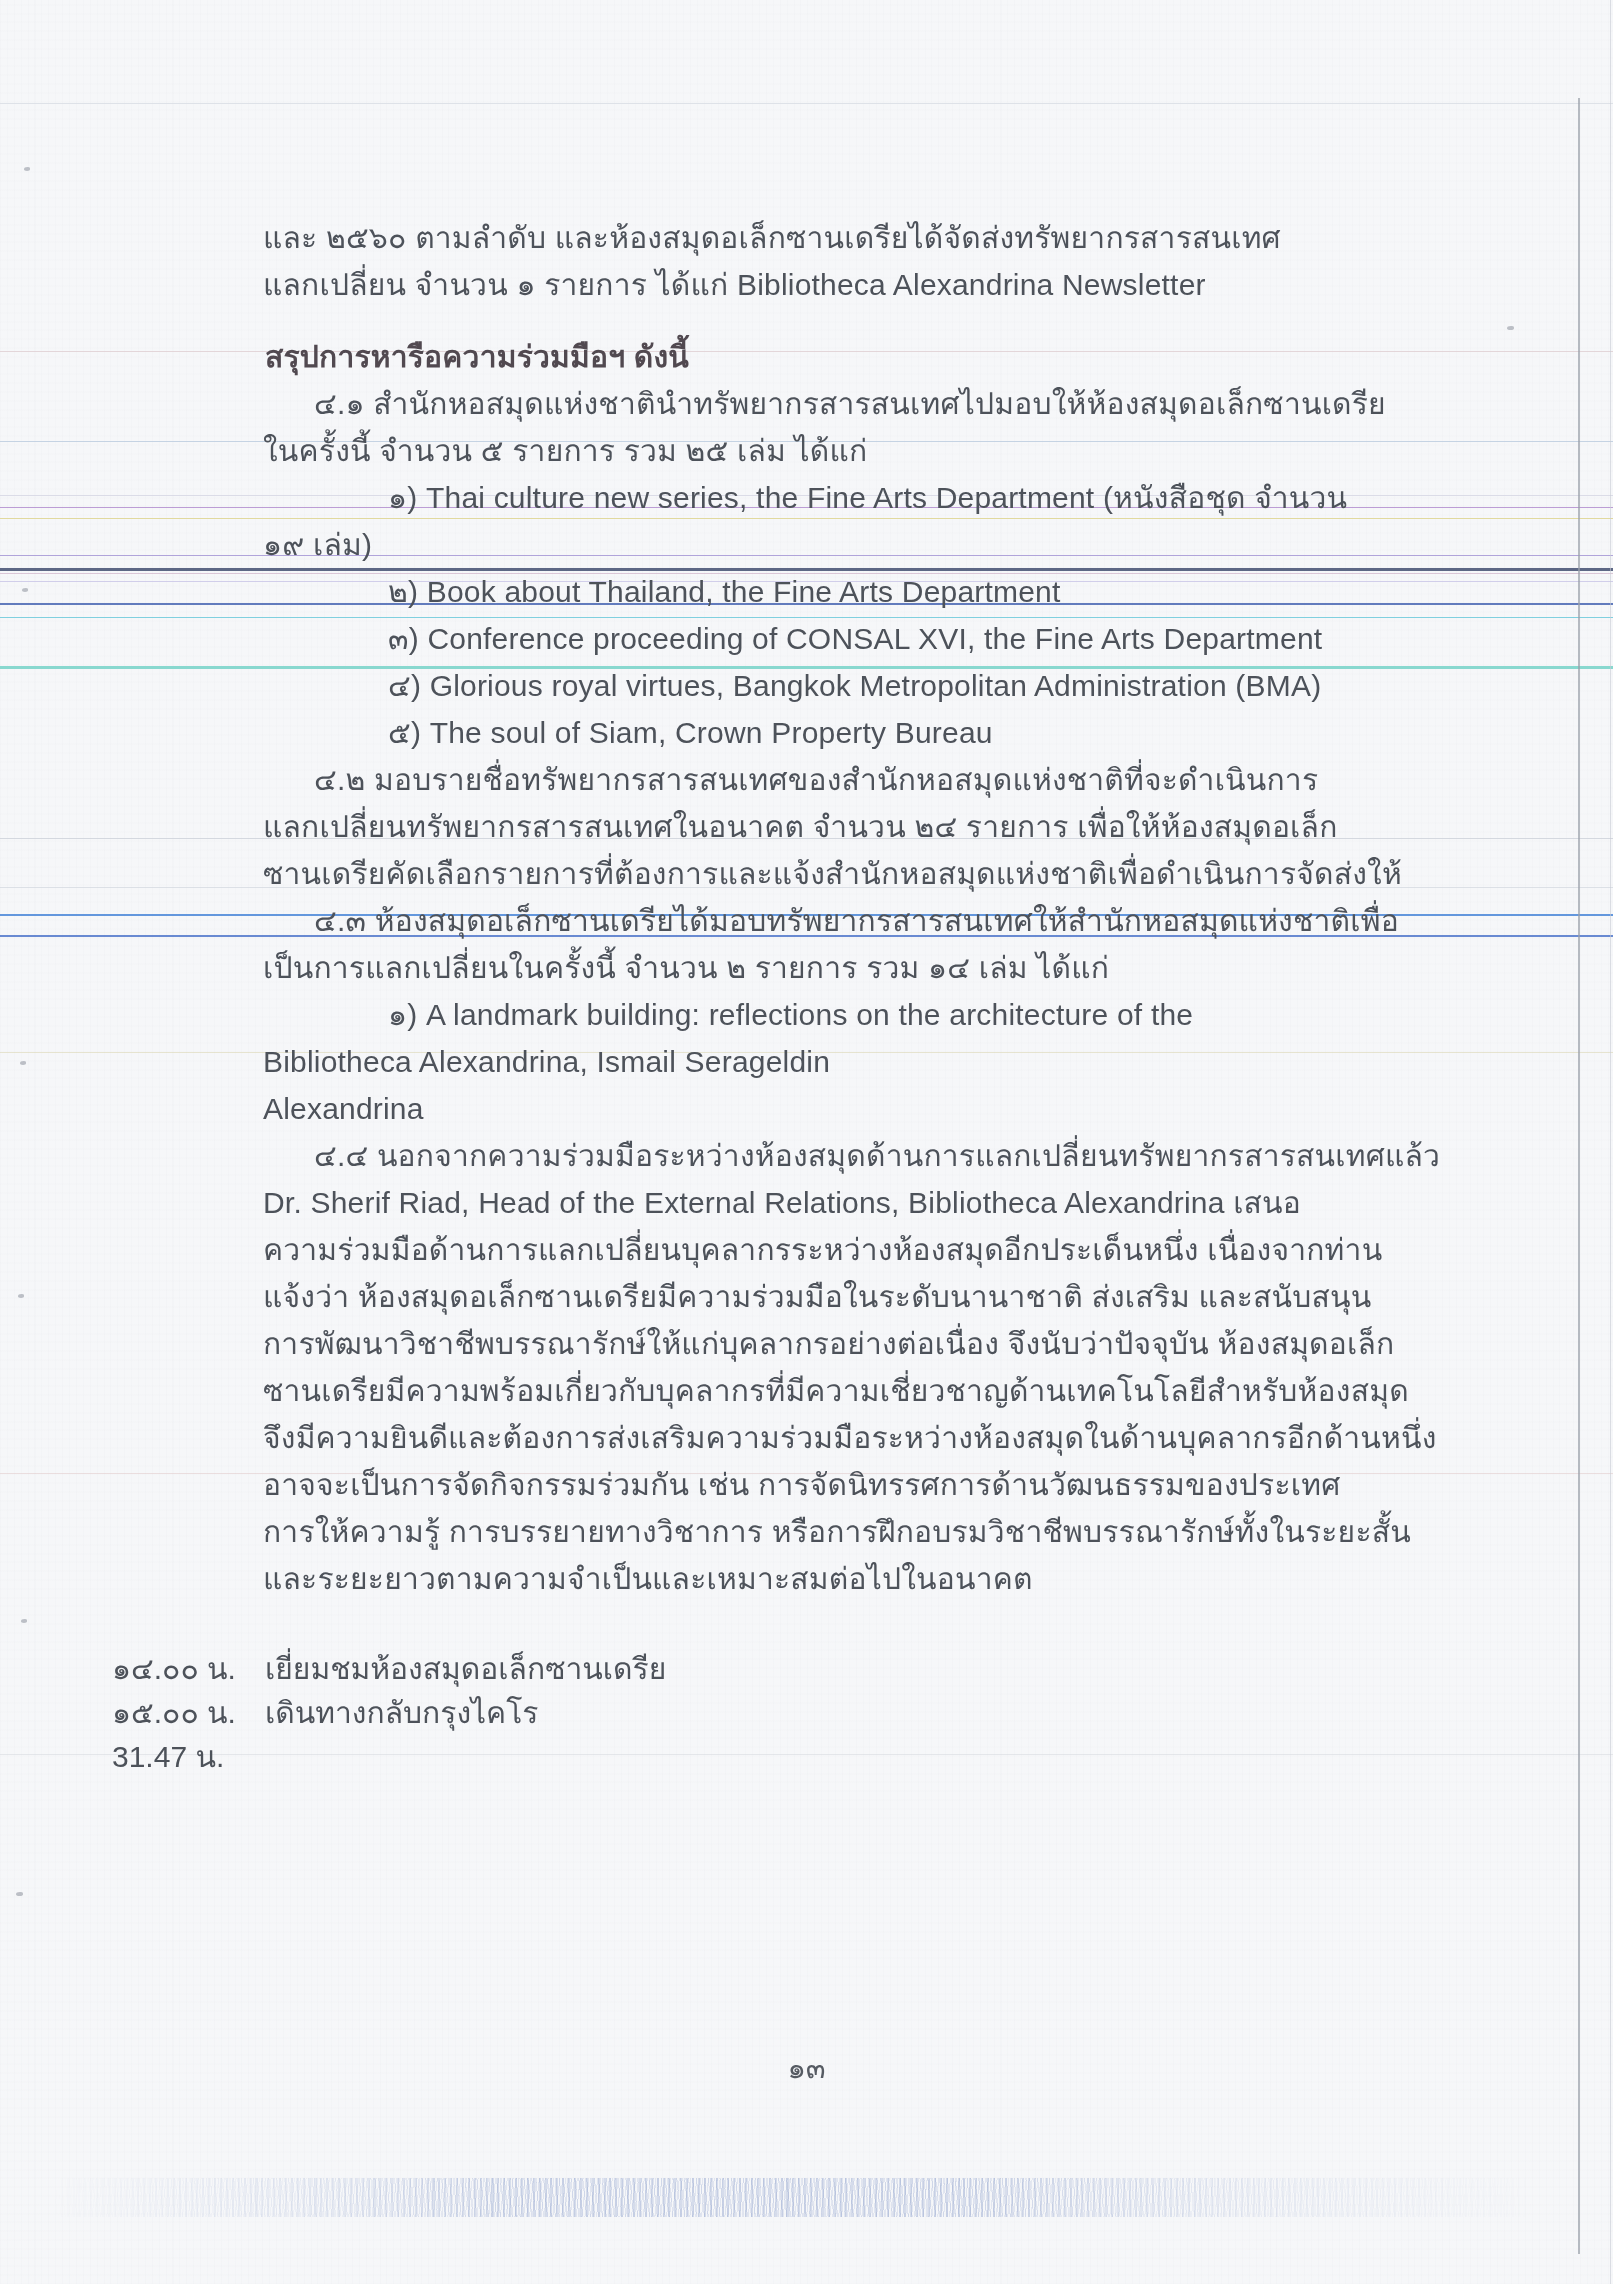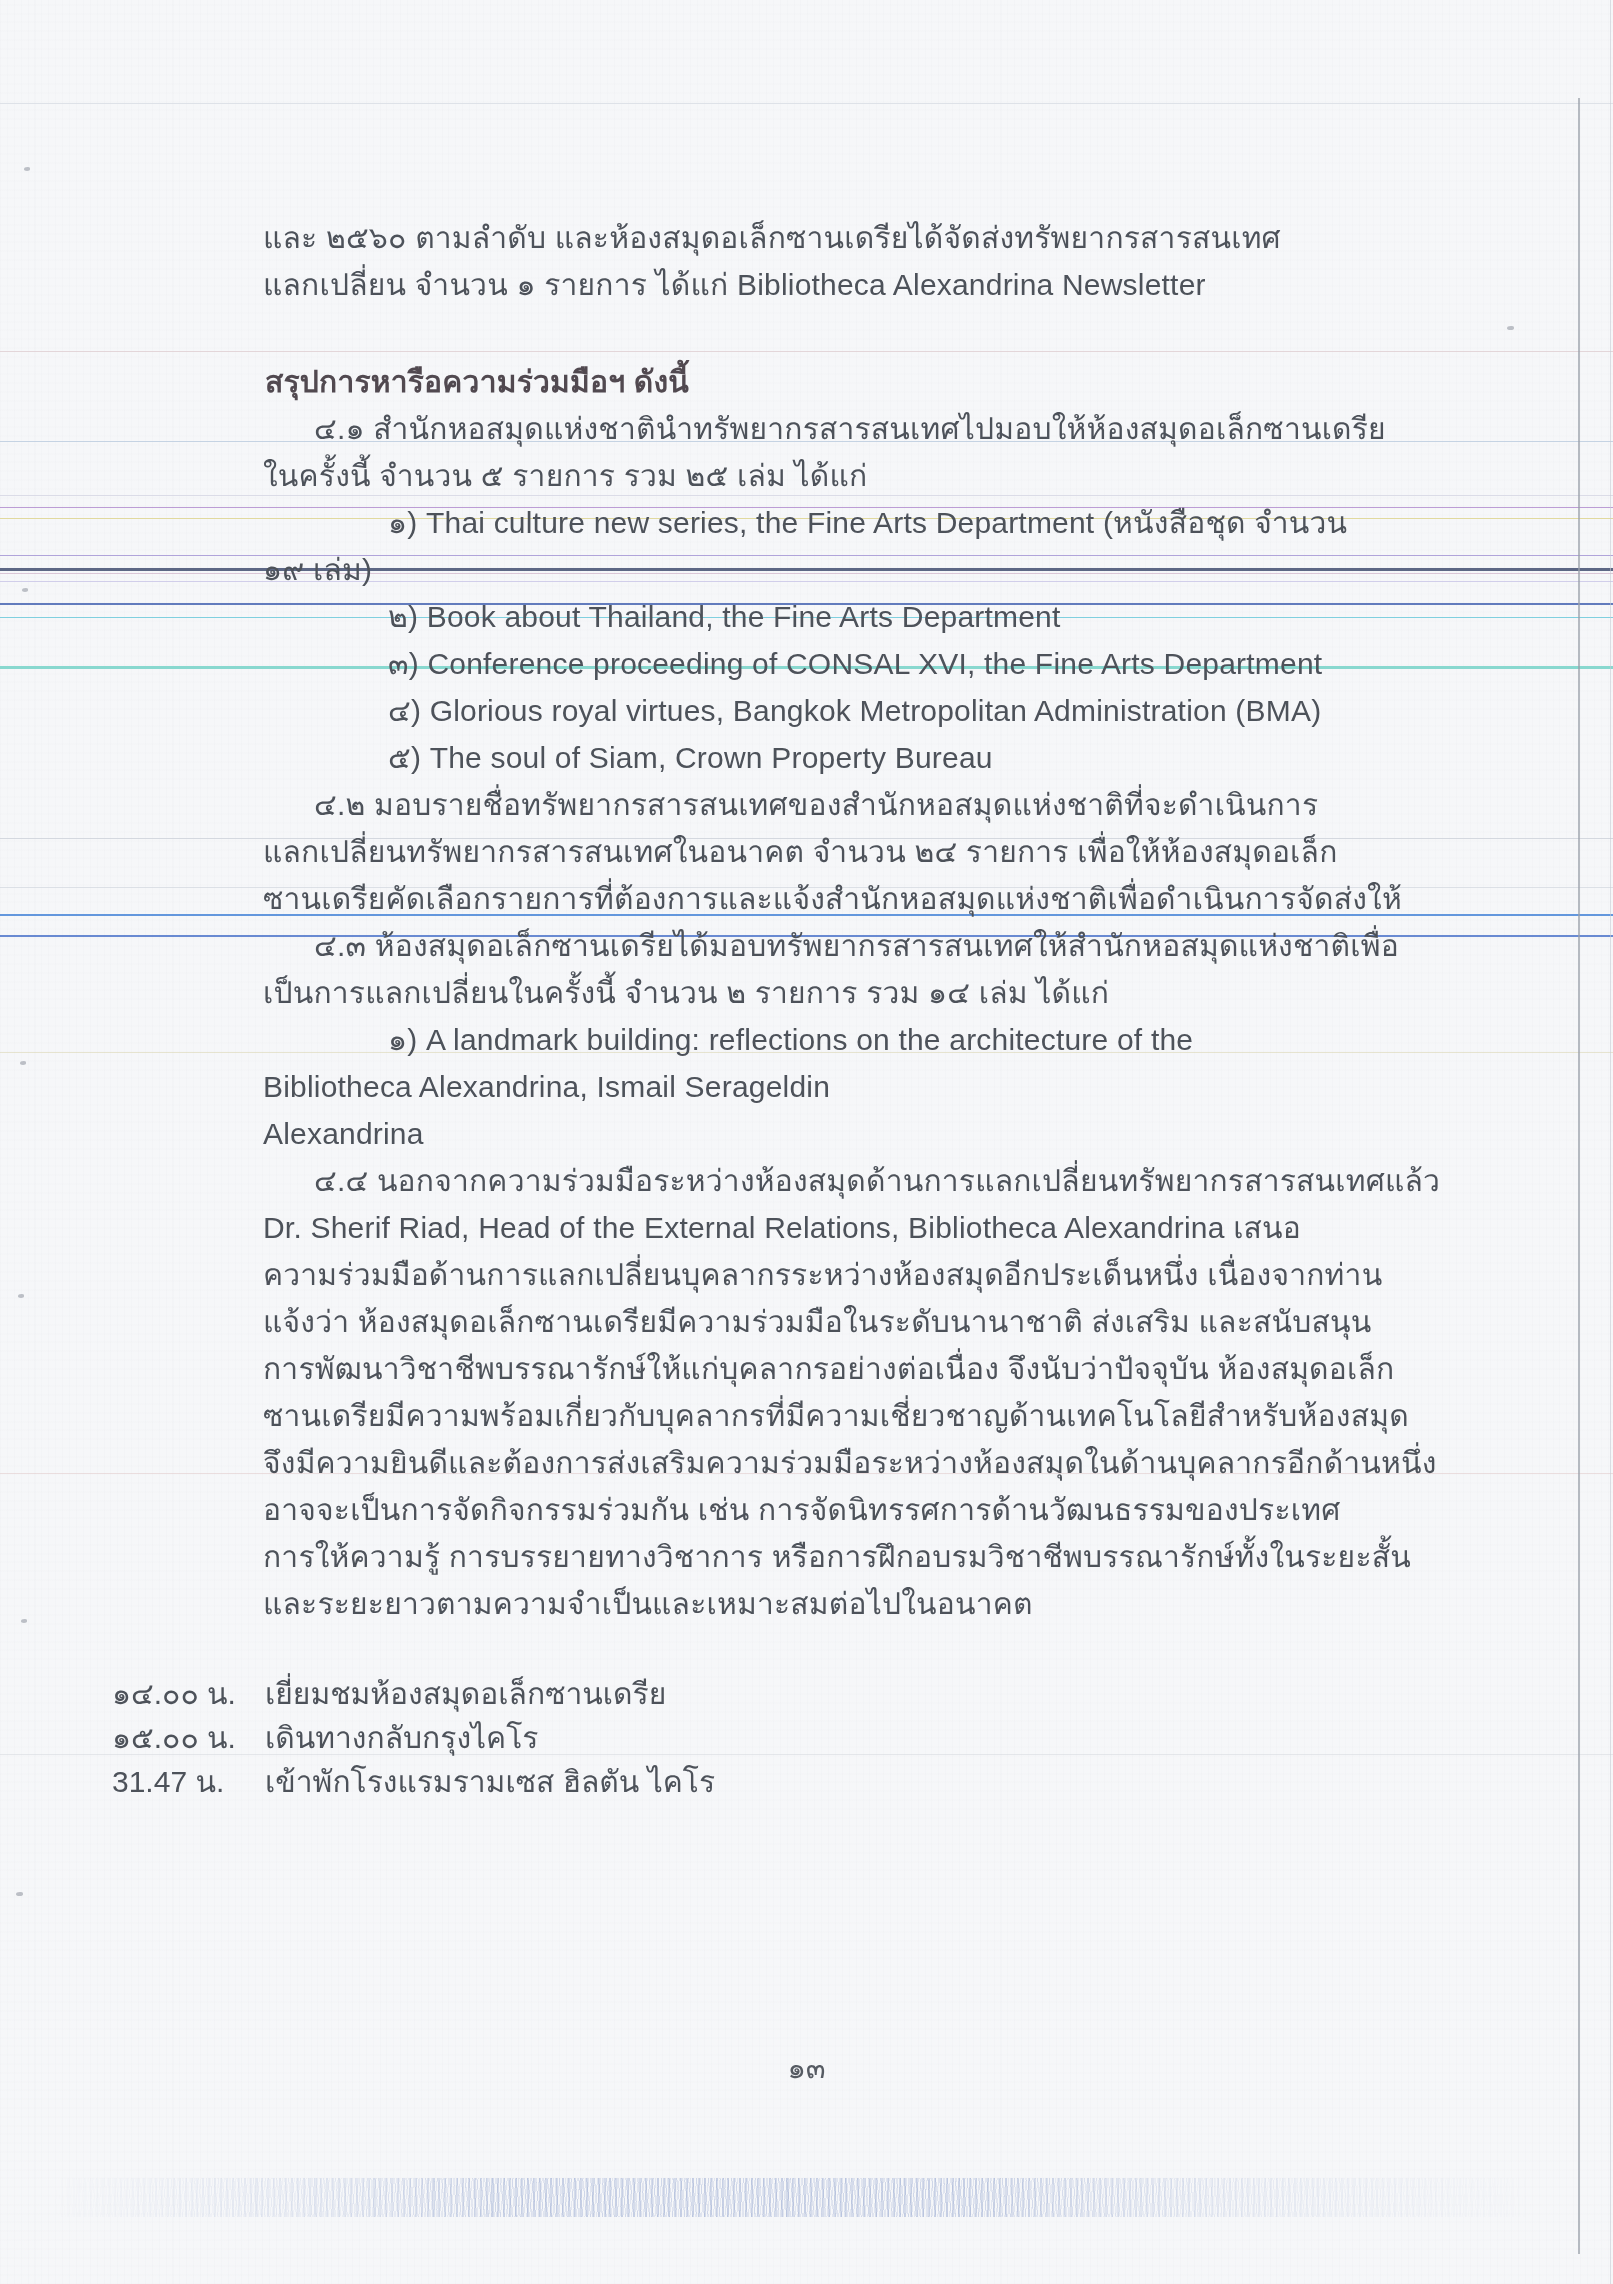--- a/index.html
+++ b/index.html
@@ -31,21 +31,21 @@
     line-height: 47px;
     font-size: 30px;
     white-space: pre;
     letter-spacing: 0.2px;
   }
   .in-para    { padding-left: 263px; }
   .in-section { padding-left: 314px; }
   .in-list    { padding-left: 388px; }
   .in-heading {
     padding-left: 265px;
-    margin-top: 50px;
+    margin-top: 25px;
     font-weight: bold;
     color: #514950;
   }
   .schedule { margin-top: 45px; position: relative; }
   .sched-row { position: relative; height: 44px; line-height: 44px; font-size: 30px; }
   .sched-time { position: absolute; left: 112px; }
   .sched-act  { position: absolute; left: 265px; }
   .page-number {
     position: absolute;
     top: 2052px; left: 0;
@@ -155,21 +155,20 @@
         <div class="sched-row">
           <span class="sched-time">๑๔.๐๐ น.</span>
           <span class="sched-act">เยี่ยมชมห้องสมุดอเล็กซานเดรีย</span>
         </div>
         <div class="sched-row">
           <span class="sched-time">๑๕.๐๐ น.</span>
           <span class="sched-act">เดินทางกลับกรุงไคโร</span>
         </div>
         <div class="sched-row">
           <span class="sched-time">31.47 น.</span>
-          <span class="sched-act">เข้าพักโรงแรมรามเซส ฮิลตัน ไคโร</span>
         </div>
       </div>
   </div>
 
   <div class="page-number">๑๓</div>
 
   <div class="bottom-noise"></div>
 </div>
 
 

